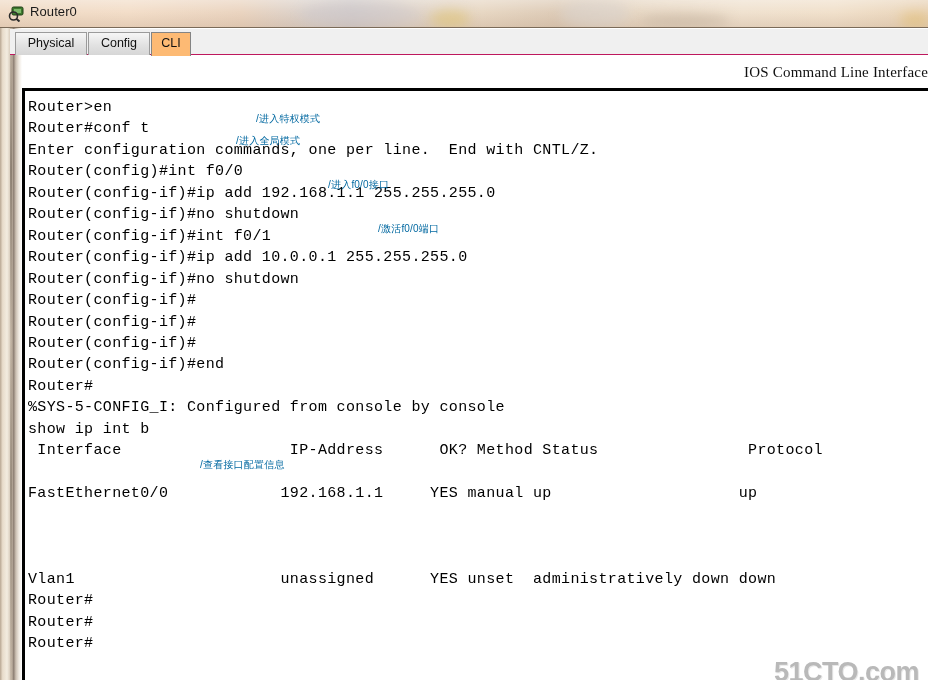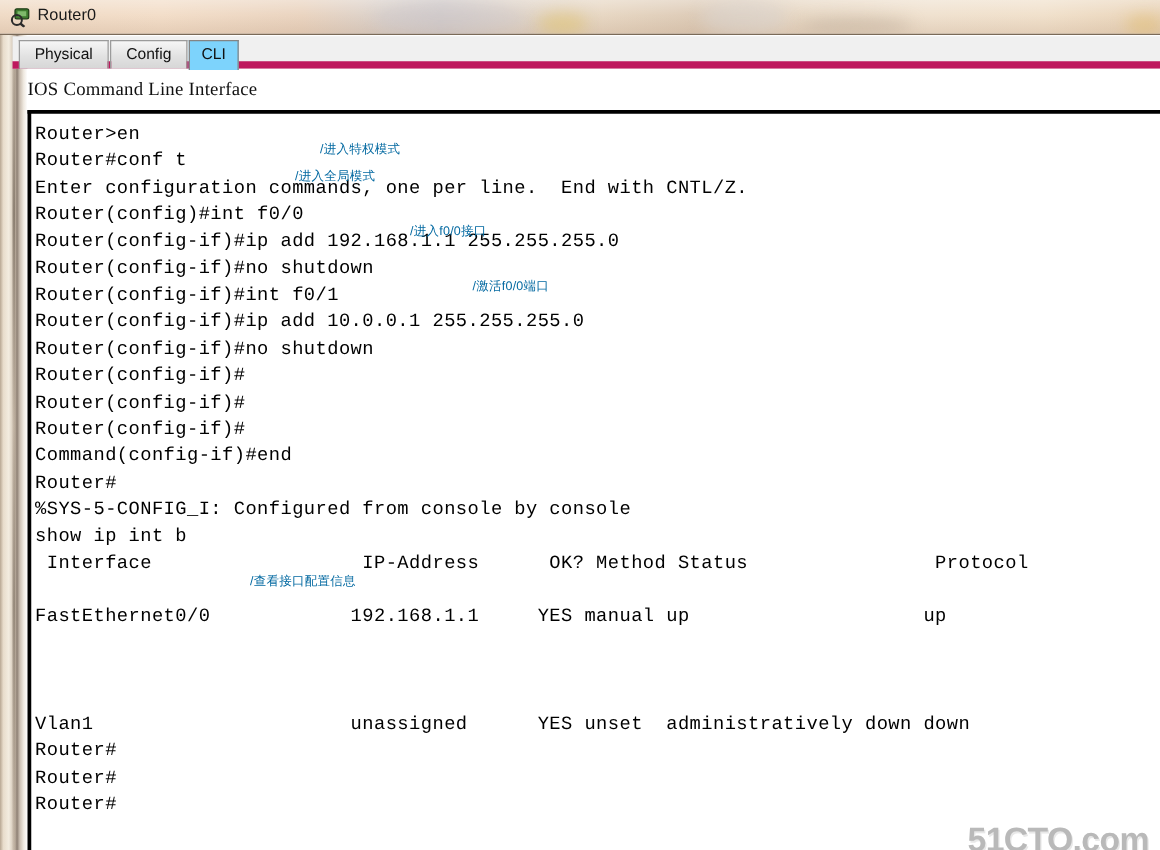--- a/index.html
+++ b/index.html
@@ -96,41 +96,41 @@
        rgba(150,135,120,0.2) 100%);
   }
 
   
   #tabstrip {
     position: absolute;
     left: 10px; top: 29px;
     width: 918px;
     height: 26px;
     background: #f0f0f0;
-    border-bottom: 6px solid #be185d;
+    border-bottom: 1px solid #be185d;
     box-sizing: border-box;
   }
   .tab {
     position: absolute;
     top: 3px;
     height: 23px;
     box-sizing: border-box;
     font-size: 12.5px;
     color: #111;
     text-align: center;
     line-height: 21px;
     border: 1px solid #9b9b9b;
     border-bottom: none;
     font-family: "Liberation Sans", sans-serif;
   }
   .tab.inactive {
     background: linear-gradient(to bottom, #f6f6f6 0%, #e2e2e2 55%, #d6d6d6 100%);
   }
   .tab.active {
-    background: #7dd3fc;
+    background: #fdba74;
     height: 24px;
     border-color: #848484;
     z-index: 3;
   }
   #tab-physical { left: 5px;   width: 72px; }
   #tab-config   { left: 78px;  width: 62px; }
   #tab-cli      { left: 141px; width: 40px; }
 
   
   #content {
@@ -138,21 +138,21 @@
     left: 22px; top: 55px;
     width: 906px;
     height: 625px;
     background: #ffffff;
   }
 
   #cli-heading {
     position: absolute;
     left: 0; top: 9px;
     width: 906px;
-    text-align: left;
+    text-align: right;
     font-size: 15px;
     color: #111;
     font-family: "Liberation Serif", serif;
     letter-spacing: 0.2px;
   }
 
   
   #terminal {
     position: absolute;
     left: 0px;
@@ -261,21 +261,21 @@
           <div class="tline" style="top: 42.9px;">Enter configuration commands, one per line.  End with CNTL/Z.</div>
           <div class="tline" style="top: 64.35px;">Router(config)#int f0/0</div>
           <div class="tline" style="top: 85.8px;">Router(config-if)#ip add 192.168.1.1 255.255.255.0</div>
           <div class="tline" style="top: 107.25px;">Router(config-if)#no shutdown</div>
           <div class="tline" style="top: 128.7px;">Router(config-if)#int f0/1</div>
           <div class="tline" style="top: 150.15px;">Router(config-if)#ip add 10.0.0.1 255.255.255.0</div>
           <div class="tline" style="top: 171.6px;">Router(config-if)#no shutdown</div>
           <div class="tline" style="top: 193.05px;">Router(config-if)#</div>
           <div class="tline" style="top: 214.5px;">Router(config-if)#</div>
           <div class="tline" style="top: 235.95px;">Router(config-if)#</div>
-          <div class="tline" style="top: 257.4px;">Command(config-if)#end</div>
+          <div class="tline" style="top: 257.4px;">Router(config-if)#end</div>
           <div class="tline" style="top: 278.85px;">Router#</div>
           <div class="tline" style="top: 300.3px;">%SYS-5-CONFIG_I: Configured from console by console</div>
           <div class="tline" style="top: 321.75px;">show ip int b</div>
           <div class="tline" style="top: 343.2px;"> Interface                  IP-Address      OK? Method Status                Protocol</div>
           <div class="tline" style="top: 364.65px;"></div>
           <div class="tline" style="top: 386.1px;">FastEthernet0/0            192.168.1.1     YES manual up                    up</div>
           <div class="tline" style="top: 407.55px;"></div>
           <div class="tline" style="top: 450.45px;"></div>
           <div class="tline" style="top: 471.9px;">Vlan1                      unassigned      YES unset  administratively down down</div>
           <div class="tline" style="top: 493.35px;">Router#</div>

